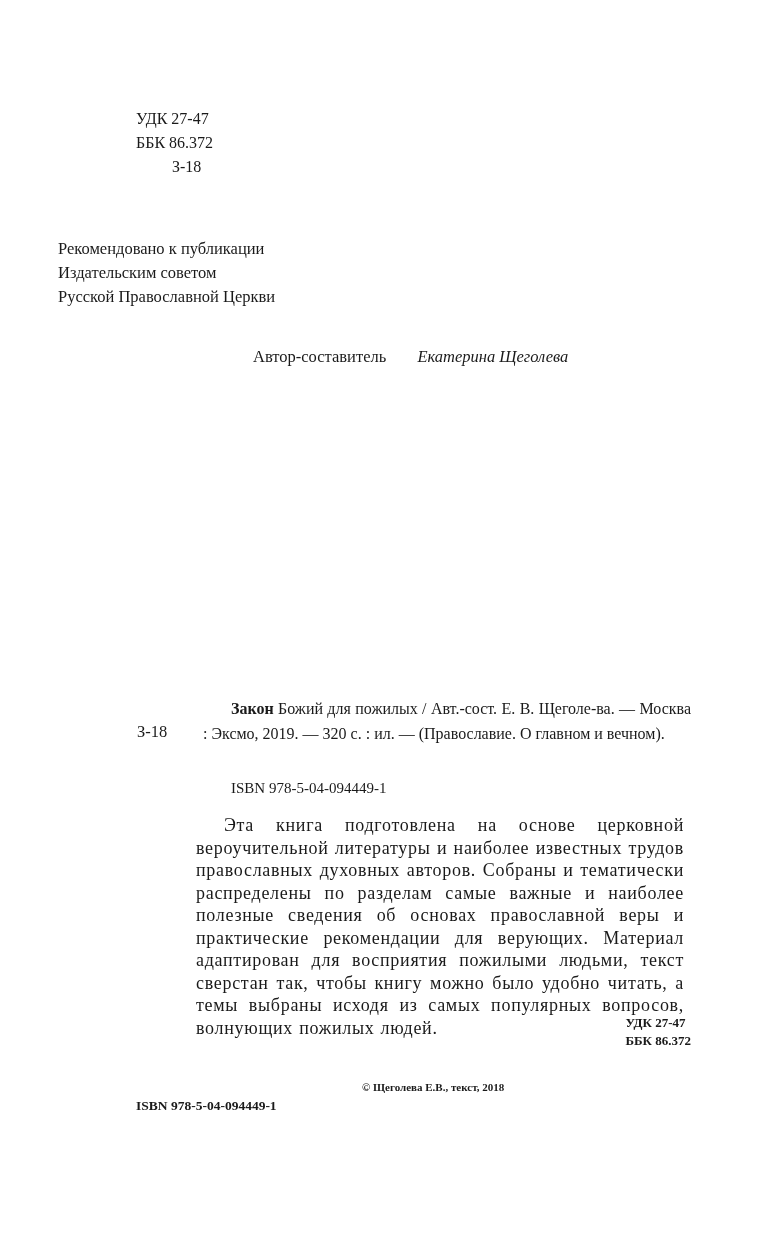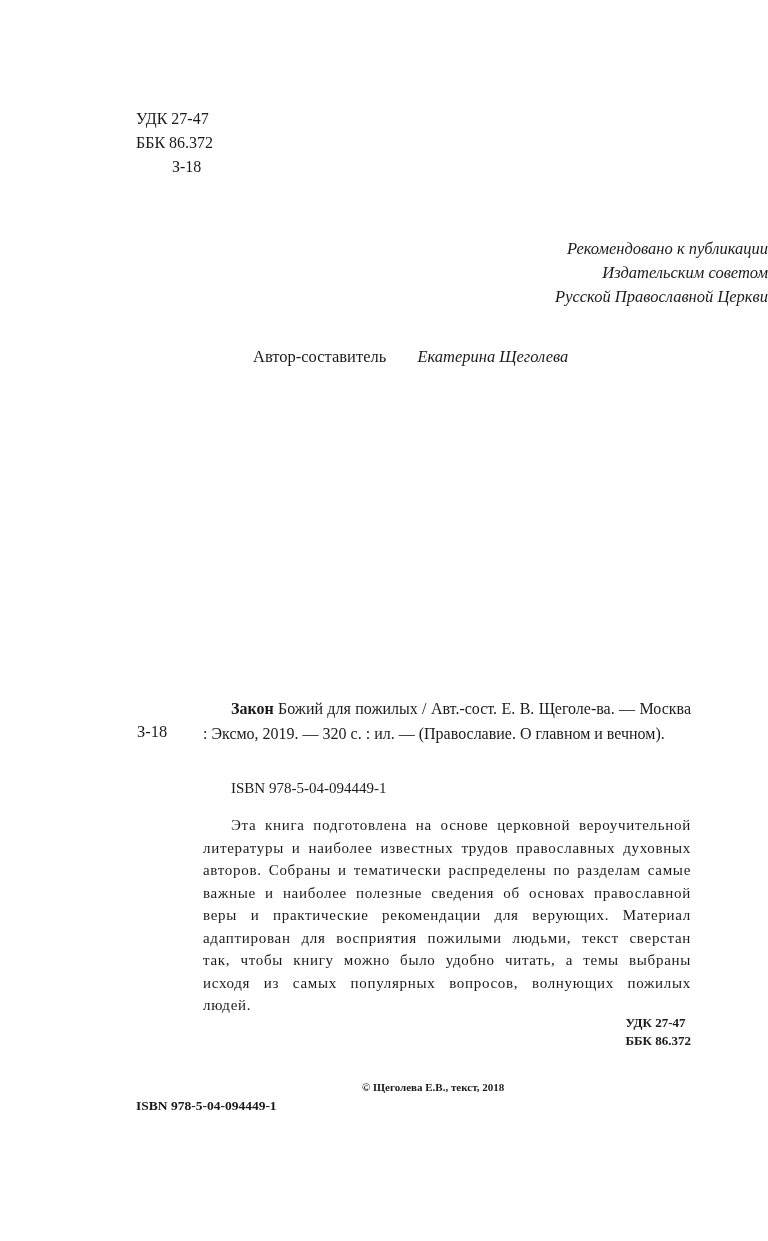--- a/index.html
+++ b/index.html
@@ -4,33 +4,33 @@
   <style>
     html, body { margin: 0; padding: 0; background: #ffffff; }
     body {
       width: 768px; height: 1241px; position: relative; overflow: hidden;
       font-family: "Liberation Serif", "DejaVu Serif", serif;
       color: #1a1a1a;
     }
     .abs { position: absolute; }
     .topcodes { left: 136px; top: 107px; font-size: 16px; line-height: 24px; }
     .topcodes .indent { padding-left: 36px; }
-    .recommend { left: 0; width: 768px; top: 237px; text-align: right; font-size: 16.5px; line-height: 24px; font-style: italic; }
+    .recommend { left: 0; width: 768px; top: 237px; text-align: left; font-size: 16.5px; line-height: 24px; }
     .recommend .line { display: block; padding-left: 58px; }
     .author { left: 253px; top: 347px; font-size: 16.5px; }
     .author i { font-style: italic; margin-left: 27px; }
 
     .card-code { left: 137px; top: 722px; font-size: 16.5px; }
     .biblio { left: 203px; width: 488px; top: 697px; font-size: 16px; line-height: 24.5px; text-align: justify; }
     .biblio .first { text-indent: 28px; }
     .isbn-inline { left: 231px; top: 780px; font-size: 15px; }
 
     .annotation {
-      left: 203px; width: 488px; top: 814px;
-      font-size: 15px; line-height: 22.5px; text-align: justify;
+      left: 196px; width: 488px; top: 814px;
+      font-size: 18px; line-height: 22.5px; text-align: justify;
       letter-spacing: 0.7px; word-spacing: 1px;
     }
     .annotation p { margin: 0; text-indent: 28px; }
 
     .codes-bottom { right: 77px; top: 1014px; font-size: 13px; line-height: 18px; font-weight: bold; text-align: left; }
 
     .isbn-bottom { left: 136px; top: 1098px; font-size: 13.5px; font-weight: bold; }
     .copyrights { left: 362px; top: 1076px; font-size: 11px; line-height: 22px; font-weight: bold; }
   </style>
 </head>

